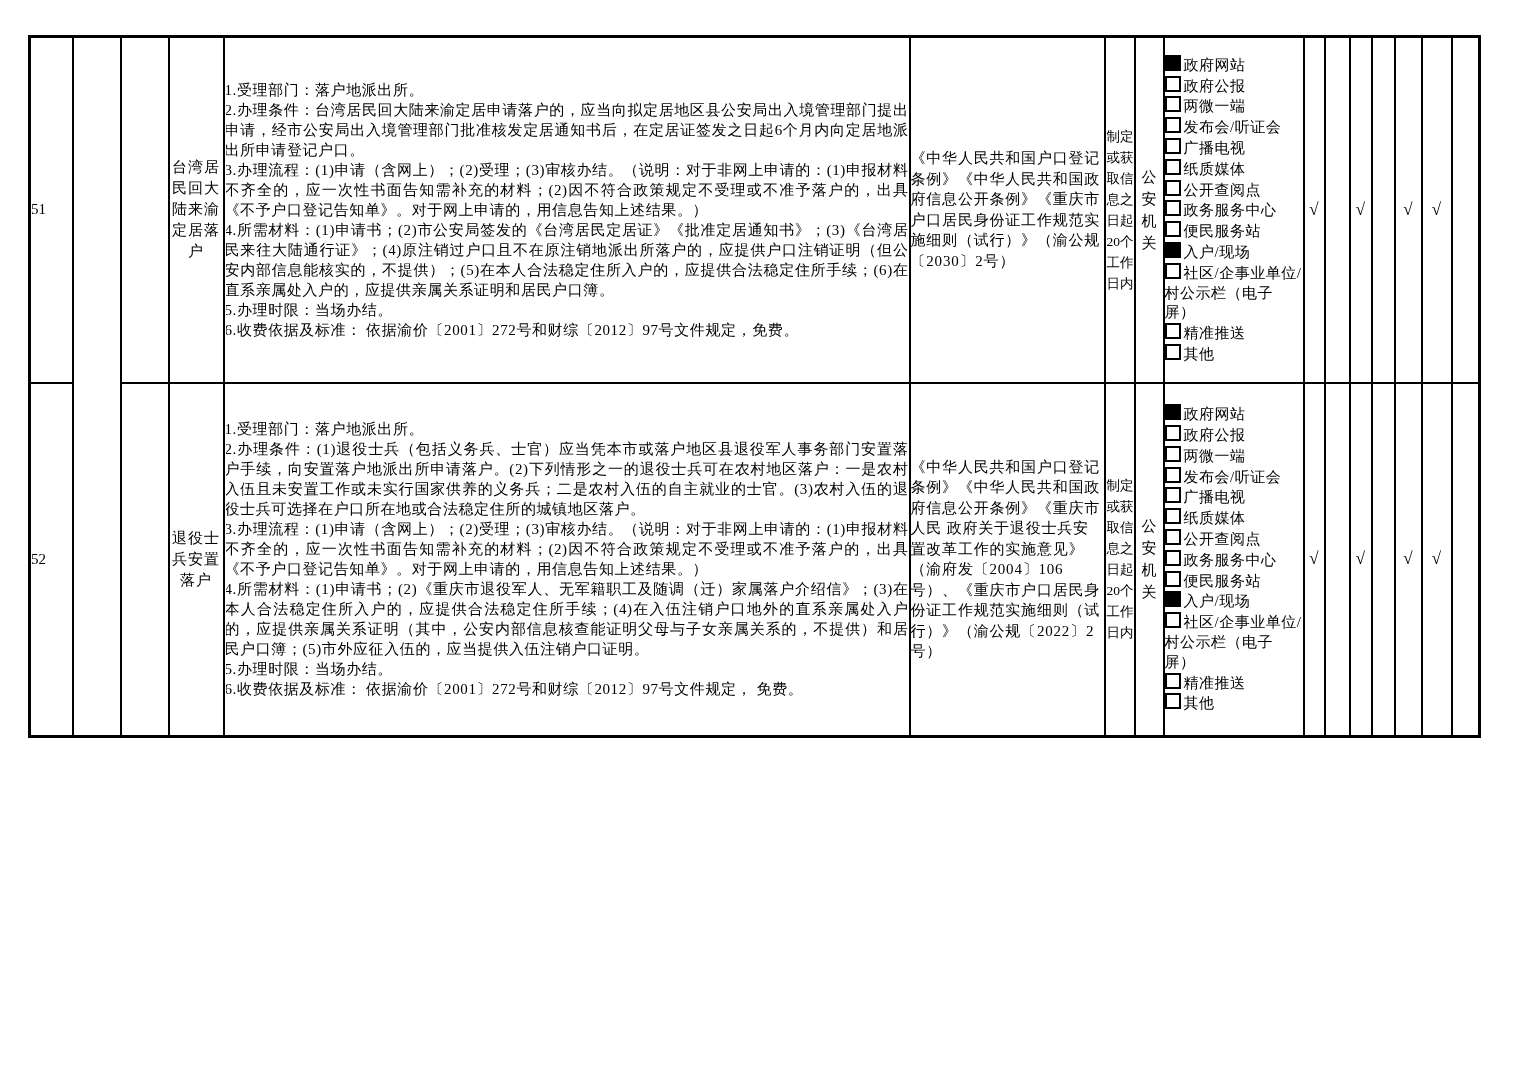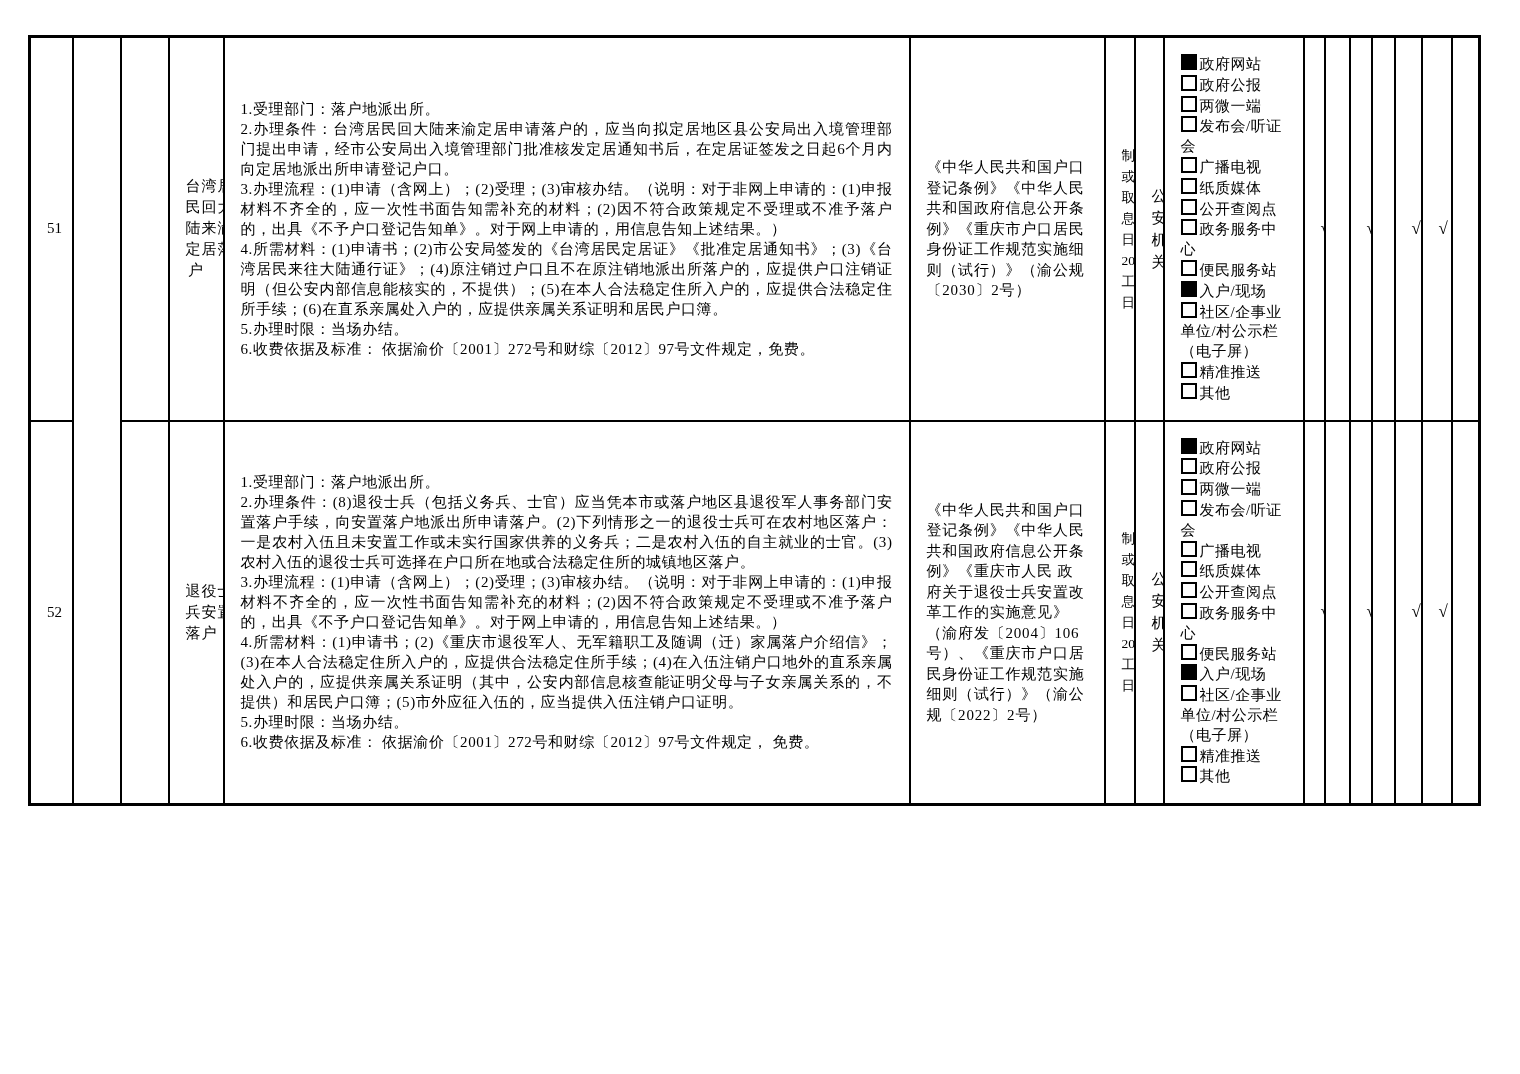--- a/index.html
+++ b/index.html
@@ -6,25 +6,25 @@
   .page{
     position:relative;width:1520px;height:1074px;background:#ffffff;overflow:hidden;
     font-family:"Liberation Serif","DejaVu Serif",serif;color:#000;
   }
   table.gov{
     position:absolute;left:28px;top:35px;width:1450px;
     border-collapse:collapse;table-layout:fixed;
     border:3px solid #000;
   }
   table.gov td{
-    border:2px solid #000;vertical-align:middle;padding:16px;overflow:hidden;
+    border:2px solid #000;vertical-align:middle;padding:0;overflow:hidden;
   }
   td.seq{ font-size:15px; }
   td.label-cell{ text-align:center;font-size:15px;line-height:21px;white-space:pre;letter-spacing:1px; }
-  td.details-cell{ padding:4px 4px 4px 6px; }
+  td.details-cell{ padding:4px 4px 4px 6px;border-radius:22px; }
   .det-line{ font-size:15px;line-height:20px;letter-spacing:0.6px;text-align:justify; }
   td.legal-cell{ padding:0 13px;font-size:15px;line-height:20.5px;letter-spacing:0.8px;text-align:left; }
   td.time-cell{ text-align:right;font-size:13.5px;line-height:21px;white-space:pre;letter-spacing:0; }
   td.auth-cell{ text-align:center;font-size:15px;line-height:22px;white-space:pre; }
   td.channels-cell{ padding:2px 2px 2px 5px; }
   .ch-item{ font-size:15px;line-height:19.8px;letter-spacing:0.5px; }
   .cb{
     display:inline-block;width:12px;height:12px;border:2px solid #000;
     vertical-align:-1px;margin-right:3px;background:#fff;
   }
@@ -111,21 +111,21 @@
     </tr>
 
     <tr style="height:354px;">
       <td class="seq">52</td>
       <td></td>
       <td class="label-cell">退役士
 兵安置
 落户</td>
       <td class="details-cell">
             <div class="det-line">1.受理部门：落户地派出所。</div>
-            <div class="det-line">2.办理条件：(8)退役士兵（包括义务兵、士官）应当凭本市或落户地区县退役军人事务部门安置落户手续，向安置落户地派出所申请落户。(2)下列情形之一的退役士兵可在农村地区落户：一是农村入伍且未安置工作或未实行国家供养的义务兵；二是农村入伍的自主就业的士官。(3)农村入伍的退役士兵可选择在户口所在地或合法稳定住所的城镇地区落户。</div>
+            <div class="det-line">2.办理条件：(1)退役士兵（包括义务兵、士官）应当凭本市或落户地区县退役军人事务部门安置落户手续，向安置落户地派出所申请落户。(2)下列情形之一的退役士兵可在农村地区落户：一是农村入伍且未安置工作或未实行国家供养的义务兵；二是农村入伍的自主就业的士官。(3)农村入伍的退役士兵可选择在户口所在地或合法稳定住所的城镇地区落户。</div>
             <div class="det-line">3.办理流程：(1)申请（含网上）；(2)受理；(3)审核办结。（说明：对于非网上申请的：(1)申报材料不齐全的，应一次性书面告知需补充的材料；(2)因不符合政策规定不受理或不准予落户的，出具《不予户口登记告知单》。对于网上申请的，用信息告知上述结果。）</div>
             <div class="det-line">4.所需材料：(1)申请书；(2)《重庆市退役军人、无军籍职工及随调（迁）家属落户介绍信》；(3)在本人合法稳定住所入户的，应提供合法稳定住所手续；(4)在入伍注销户口地外的直系亲属处入户的，应提供亲属关系证明（其中，公安内部信息核查能证明父母与子女亲属关系的，不提供）和居民户口簿；(5)市外应征入伍的，应当提供入伍注销户口证明。</div>
             <div class="det-line">5.办理时限：当场办结。</div>
             <div class="det-line">6.收费依据及标准： 依据渝价〔2001〕272号和财综〔2012〕97号文件规定， 免费。</div>
           </td>
       <td class="legal-cell">《中华人民共和国户口登记条例》《中华人民共和国政府信息公开条例》《重庆市人民 政府关于退役士兵安置改革工作的实施意见》（渝府发〔2004〕106号）、《重庆市户口居民身份证工作规范实施细则（试行）》（渝公规〔2022〕2号）</td>
       <td class="time-cell">制定
 或获
 取信
 息之

